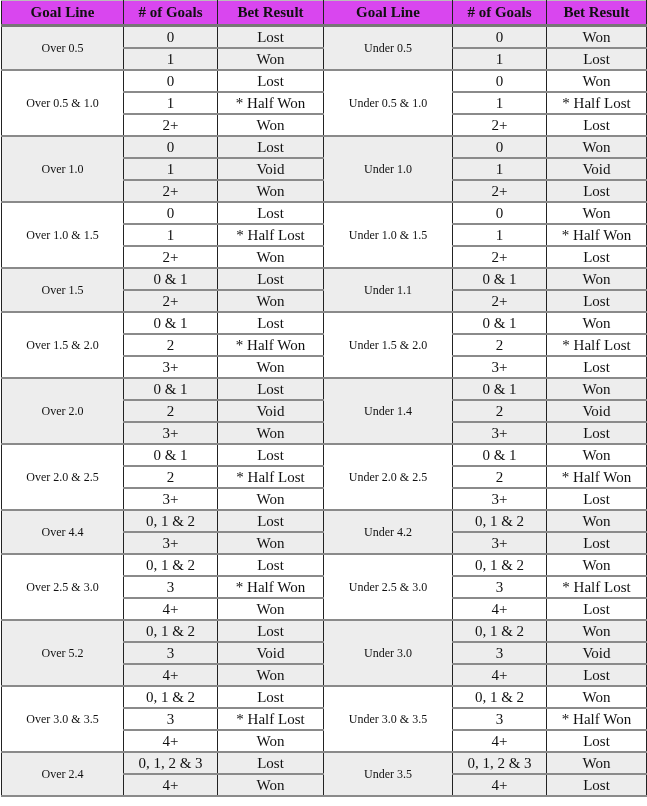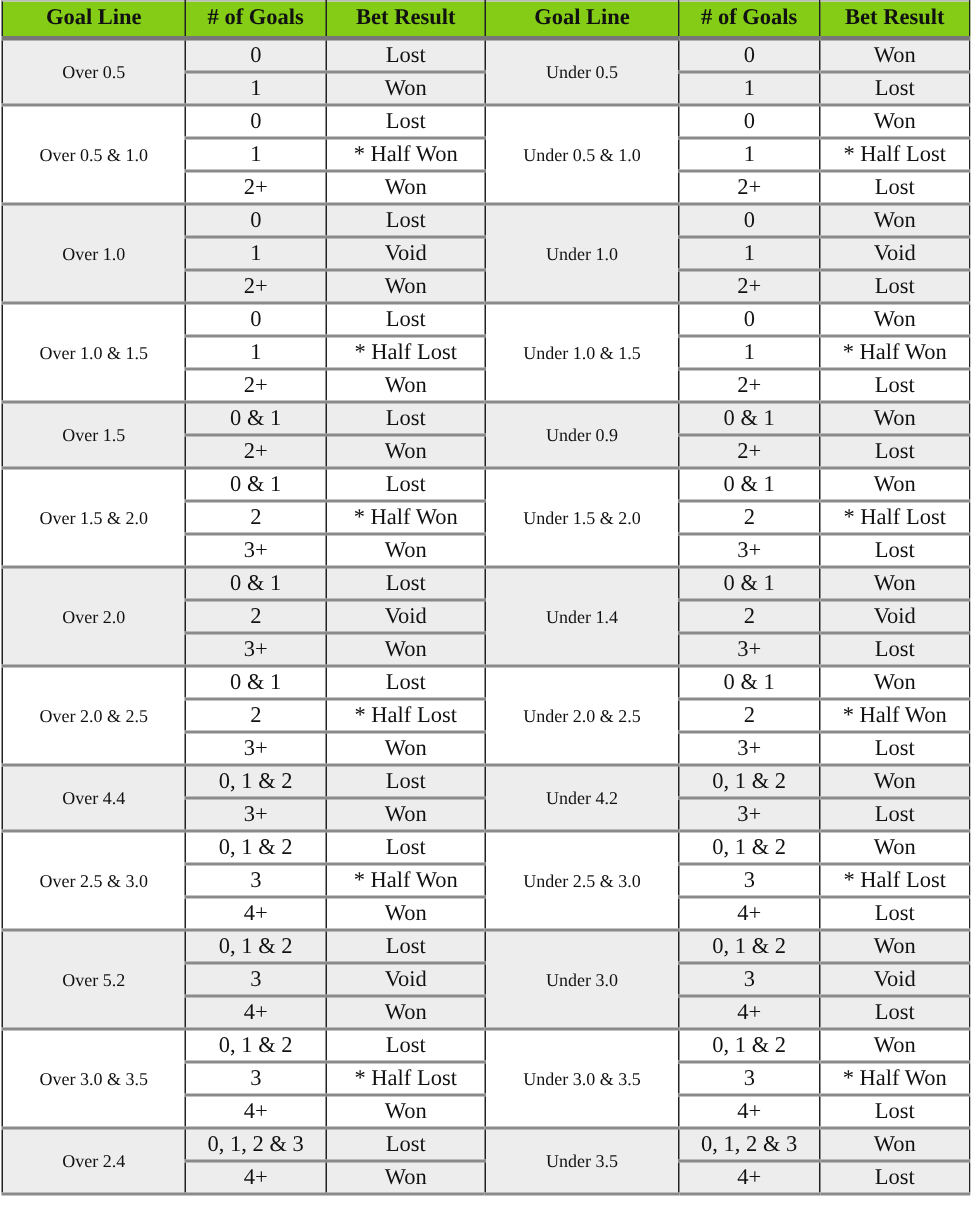--- a/index.html
+++ b/index.html
@@ -19,21 +19,21 @@
     padding: 0;
     height: 20px;
     line-height: 20px;
     border-top: 2px solid #8a8a8a;
     border-bottom: 2px solid #8a8a8a;
     border-left: 1px solid #222;
     border-right: 1px solid #222;
     white-space: nowrap;
   }
   th {
-    background: #84cc16;
+    background: #d946ef;
     font-weight: bold;
     height: 23px;
     line-height: 23px;
     border-top: 1px solid #bbb;
     border-bottom: 3px solid #777;
   }
   tr.shade td { background: #ededed; }
   tr.plain td { background: #ffffff; }
   td.line { font-size: 12px; }
   col.c1 { width: 122px; }
@@ -137,21 +137,21 @@
       <tr class="plain">
         <td>2+</td>
         <td>Won</td>
         <td>2+</td>
         <td>Lost</td>
       </tr>
       <tr class="shade">
         <td rowspan="2" class="line">Over 1.5</td>
         <td>0 &amp; 1</td>
         <td>Lost</td>
-        <td rowspan="2" class="line">Under 0.9</td>
+        <td rowspan="2" class="line">Under 1.1</td>
         <td>0 &amp; 1</td>
         <td>Won</td>
       </tr>
       <tr class="shade">
         <td>2+</td>
         <td>Won</td>
         <td>2+</td>
         <td>Lost</td>
       </tr>
       <tr class="plain">

